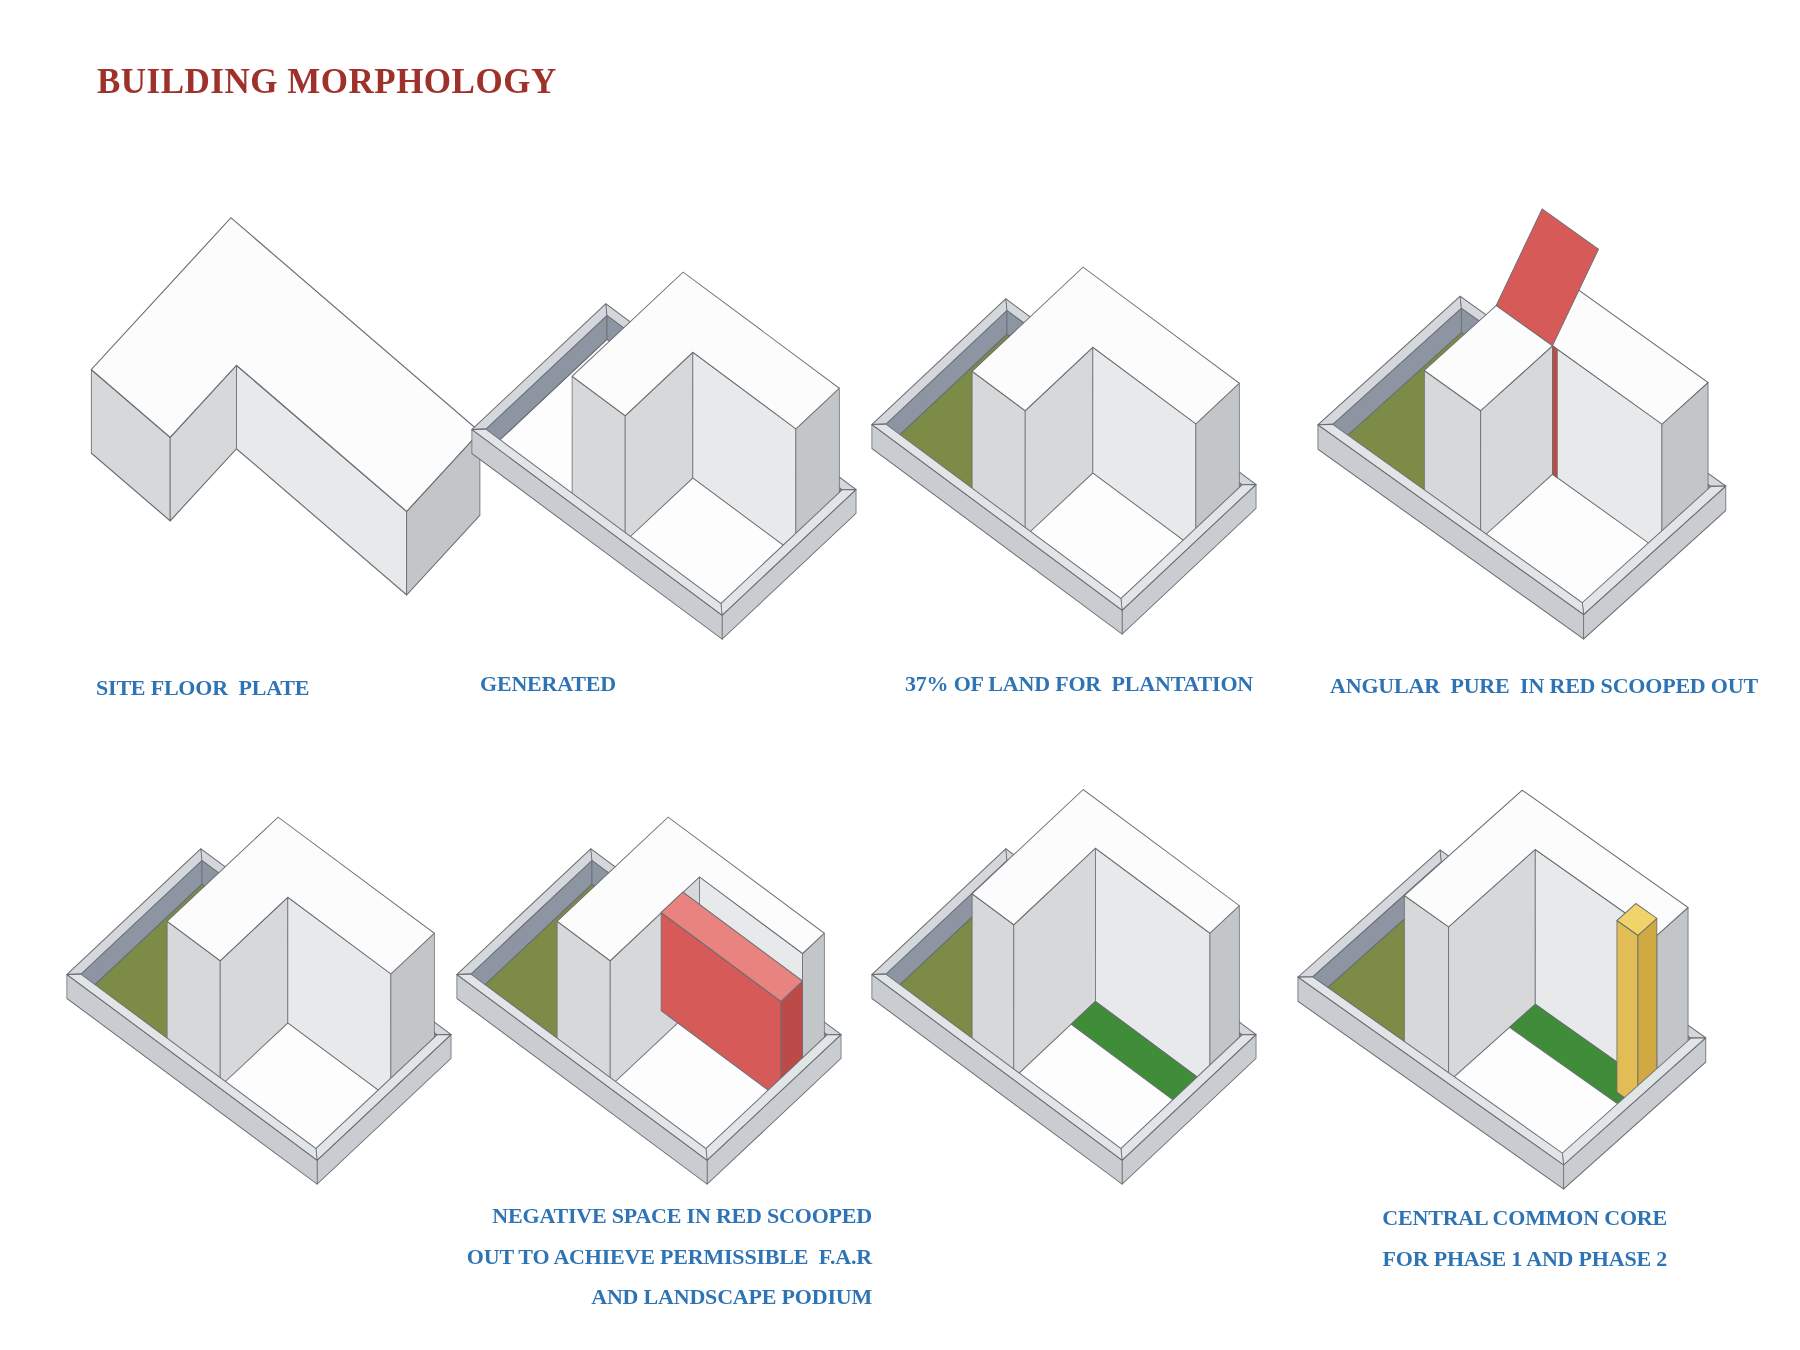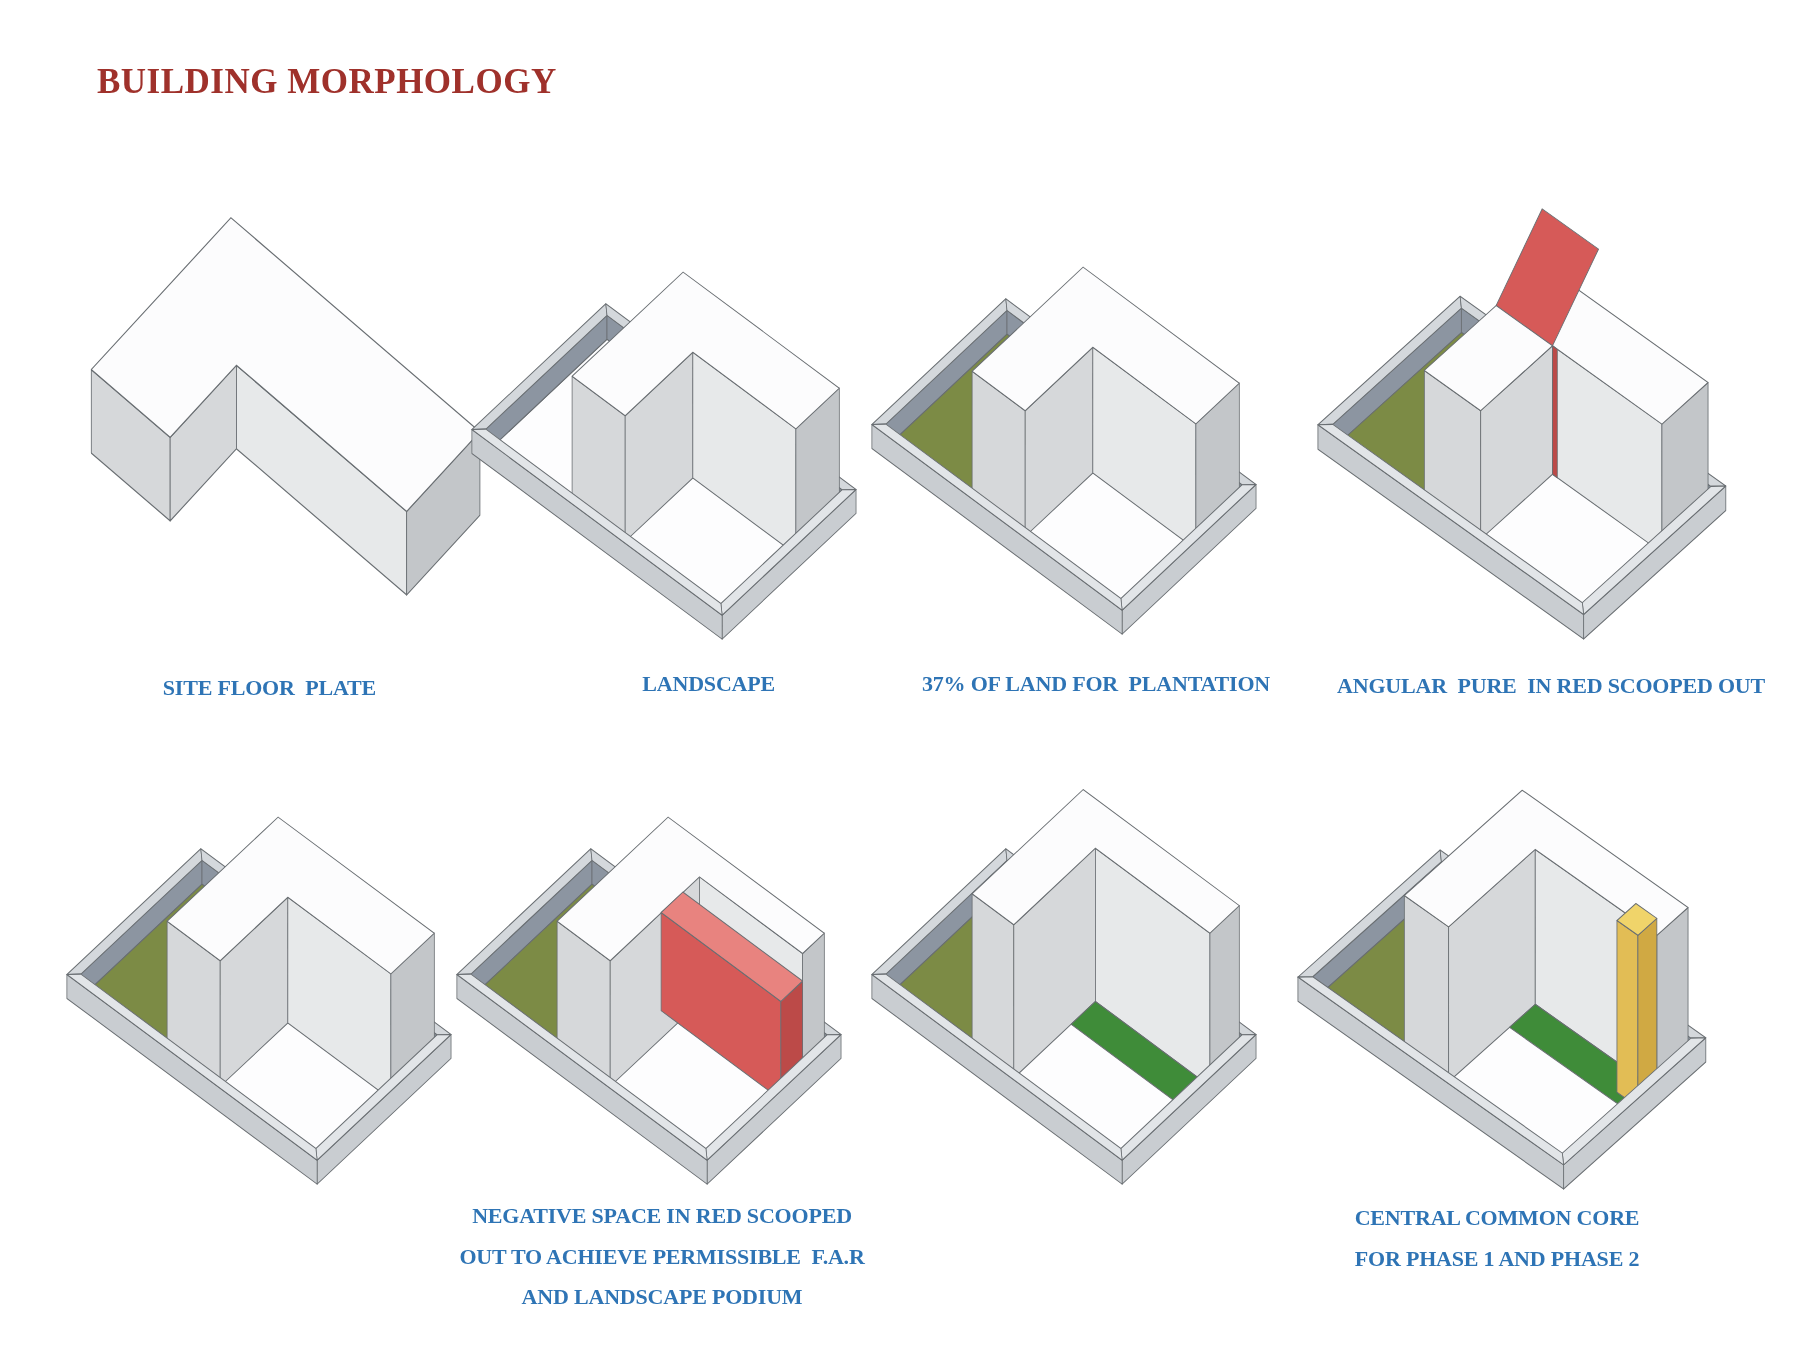--- a/index.html
+++ b/index.html
@@ -2,22 +2,22 @@
 <html style="--page_bg: #ffffff; --title: #9f312b; --caption: #2e74b5; --outline: #696e72; --face_top: #fcfcfd; --face_light: #e7e9ea; --face_mid: #d6d8da; --face_dark: #c3c6c9; --floor: #fdfdfe; --tray_inner: #8c95a1; --tray_top: #d4d8dc; --tray_front: #c9cdd1; --tray_front_top: #e2e5e8; --olive: #7c8b45; --green: #3f8c39; --red: #d65a58; --red_light: #e8837f; --red_dark: #bc4a48; --yellow_top: #f0d46a; --yellow_x: #d0a943; --yellow_y: #e2bd55;"><head>
 <meta charset="utf-8">
 <style>
   html,body{margin:0;padding:0;background:#fff;}
   #sheet{position:relative;width:1800px;height:1350px;background:var(--page_bg);
          font-family:Liberation Serif, serif;overflow:hidden;margin-left:25px;}
   .page-title{position:absolute;left:72px;top:62px;font-size:35px;font-weight:bold;
               color:var(--title);letter-spacing:.5px;white-space:pre;}
   .caption{position:absolute;font-weight:bold;font-size:22px;line-height:1.85;
            color:var(--caption);white-space:pre-wrap;letter-spacing:-0.2px;}
-  .cap-center{text-align:right;}
-  .cap-left{text-align:center;}
+  .cap-center{text-align:left;}
+  .cap-left{text-align:right;}
   svg.diagram{position:absolute;overflow:visible;}
   polygon{stroke:var(--outline);stroke-width:.9;stroke-linejoin:round;}
   .f-top{fill:var(--face_top);}
   .f-light{fill:var(--face_light);}
   .f-mid{fill:var(--face_mid);}
   .f-dark{fill:var(--face_dark);}
   .t-floor{fill:var(--floor);}
   .t-inner{fill:var(--tray_inner);}
   .t-top{fill:var(--tray_top);}
   .t-front{fill:var(--tray_front);}
@@ -155,21 +155,21 @@
   <svg class="diagram" style="left:1255px;top:735px" width="430" height="460" viewBox="-175 -115 470 380" preserveAspectRatio="none">
     <use href="#sym-tray-back"></use>
     <use href="#sym-green-patch"></use>
     <use href="#sym-bldg-tall"></use>
     <use href="#sym-green-strip"></use>
     <use href="#sym-core"></use>
     <use href="#sym-tray-front"></use>
   </svg>
 
   <div class="caption cap-center" style="left:71px;top:668px;width:280px">SITE FLOOR  PLATE</div>
-  <div class="caption cap-center" style="left:455px;top:664px;width:295px">LANDSCAPE</div>
+  <div class="caption cap-center" style="left:455px;top:664px;width:295px">GENERATED</div>
   <div class="caption cap-center" style="left:880px;top:664px;width:365px">37% OF LAND FOR  PLANTATION</div>
   <div class="caption cap-center" style="left:1305px;top:666px;width:435px">ANGULAR  PURE  IN RED SCOOPED OUT</div>
   <div class="caption cap-left" style="left:427px;top:1196px;width:420px">NEGATIVE SPACE IN RED SCOOPED
 OUT TO ACHIEVE PERMISSIBLE  F.A.R
 AND LANDSCAPE PODIUM</div>
   <div class="caption cap-left" style="left:1302px;top:1198px;width:340px">CENTRAL COMMON CORE
 FOR PHASE 1 AND PHASE 2</div>
 
 </div>
 

